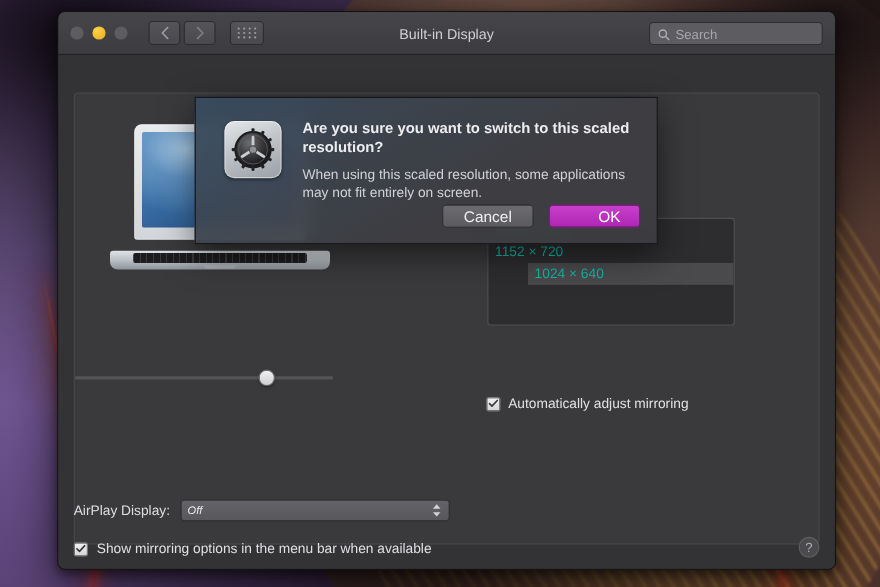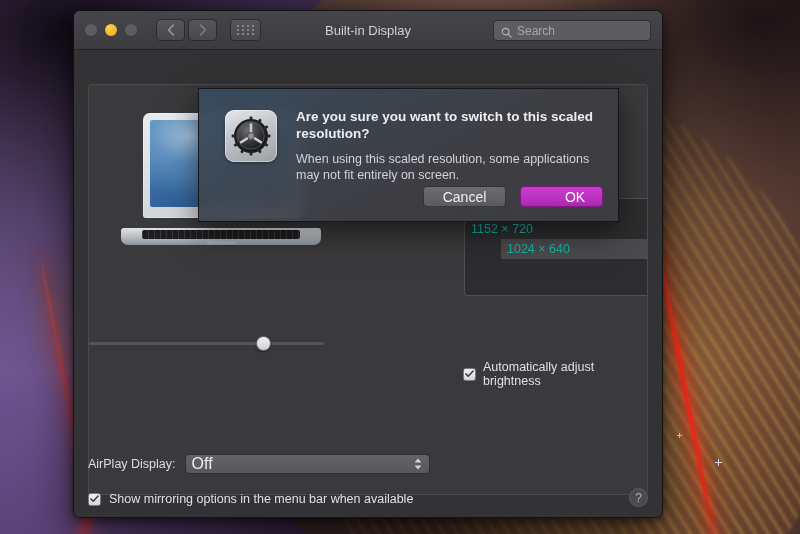--- a/index.html
+++ b/index.html
@@ -82,22 +82,22 @@
   .sparkle {
     position:absolute; width:7px; height:7px;
     background:
       linear-gradient(90deg, transparent 45%, rgba(220,225,255,0.95) 50%, transparent 55%),
       linear-gradient(0deg, transparent 45%, rgba(220,225,255,0.95) 50%, transparent 55%);
   }
 
   
   #prefs-window {
     position:absolute;
-    left:73px; top:10px;
-    width:590px; height:508px;
+    left:52px; top:10px;
+    width:708px; height:508px;
     background:#333335;
     border-radius:7px;
     border:1px solid #121213;
     box-shadow:0 16px 46px rgba(0,0,0,0.62), 0 3px 10px rgba(0,0,0,0.5);
     overflow:hidden;
     display:flex; flex-direction:column;
   }
 
   
   #titlebar {
@@ -310,21 +310,21 @@
   #airplay-label { font-size:12.5px; color:#dedee2; margin-right:9px; }
   #airplay-select {
     width:245px; height:20px;
     background:linear-gradient(180deg,#646468,#58585c);
     border:1px solid #2f2f32;
     border-radius:4px;
     display:flex; align-items:center;
     padding:0 6px;
     position:relative;
   }
-  #airplay-value { font-size:16px; color:#eeeef1; }
+  #airplay-value { font-size:10px; color:#eeeef1;font-style:italic; }
   .stepper-arrows {
     position:absolute; right:7px; top:50%;
     transform:translateY(-50%);
     display:flex; flex-direction:column; gap:2px;
     color:#d4d4d8;
   }
   #mirror-row {
     position:absolute; left:0; top:38px;
     display:flex; align-items:center; gap:8px;
   }
@@ -494,21 +494,21 @@
           <div class="slider-knob" style="left: calc(74% - 7px);"></div>
         </div>
       </div>
 
       <div id="auto-bright-row">
         <span class="cb">
           <svg width="9" height="8" viewBox="0 0 10 9">
             <path d="M1 4.4L3.6 7 9 1.2" stroke="#3a3a3d" stroke-width="1.7" fill="none" stroke-linecap="round" stroke-linejoin="round"></path>
           </svg>
         </span>
-        <span class="cb-text">Automatically adjust brightness</span>
+        <span class="cb-text">Automatically adjust mirroring</span>
       </div>
     </div>
 
     <div id="bottom-area">
       <div id="airplay-row">
         <span id="airplay-label">AirPlay Display:</span>
         <div id="airplay-select">
           <span id="airplay-value">Off</span>
           <span class="stepper-arrows">
             <svg width="8" height="5" viewBox="0 0 8 5">

